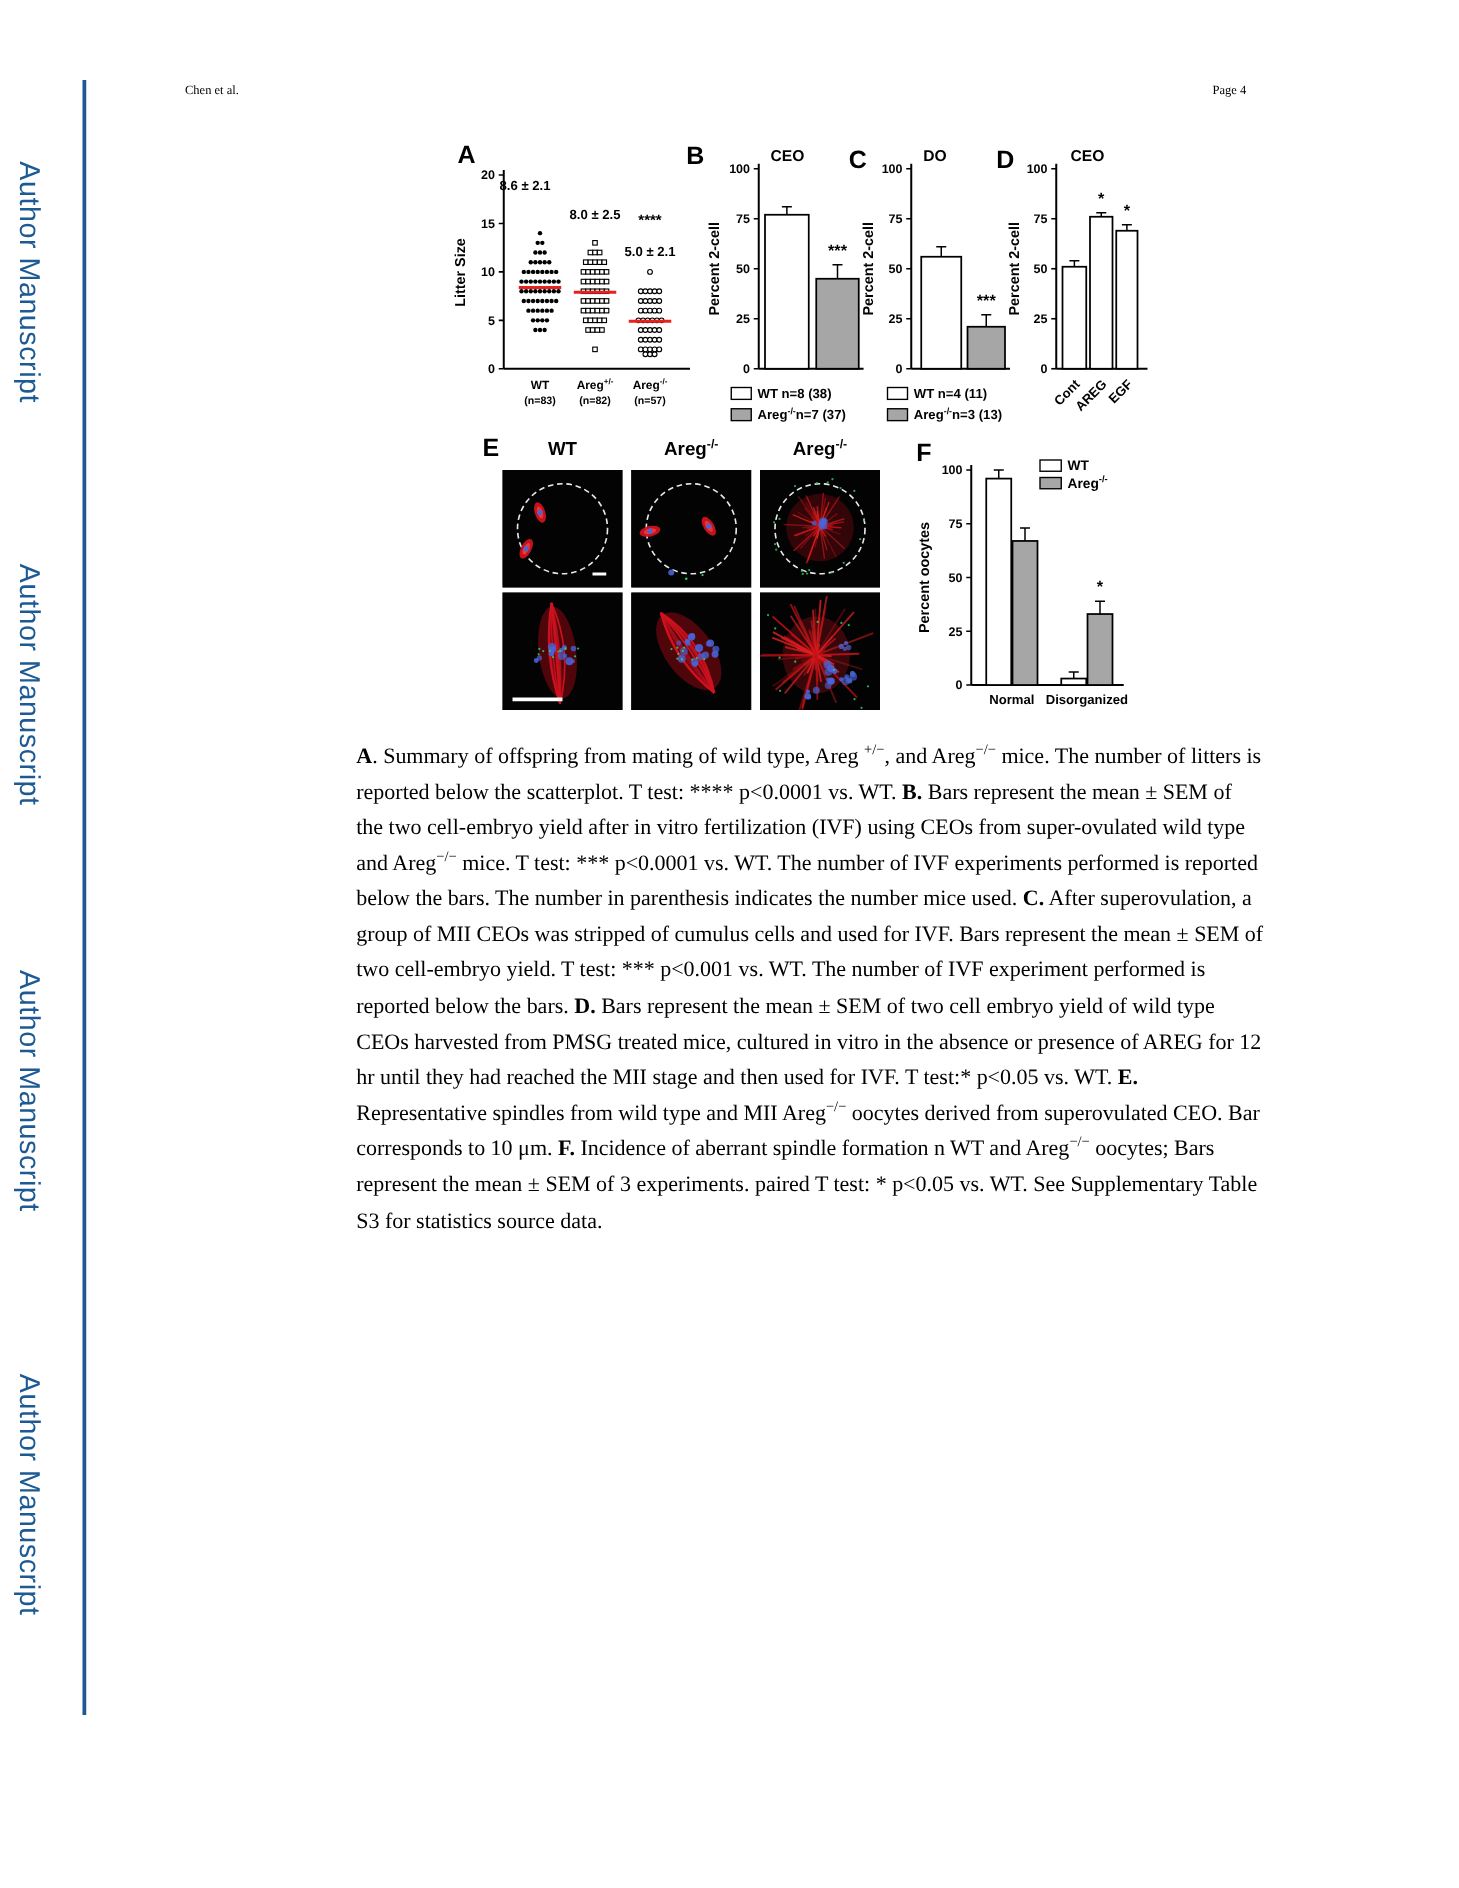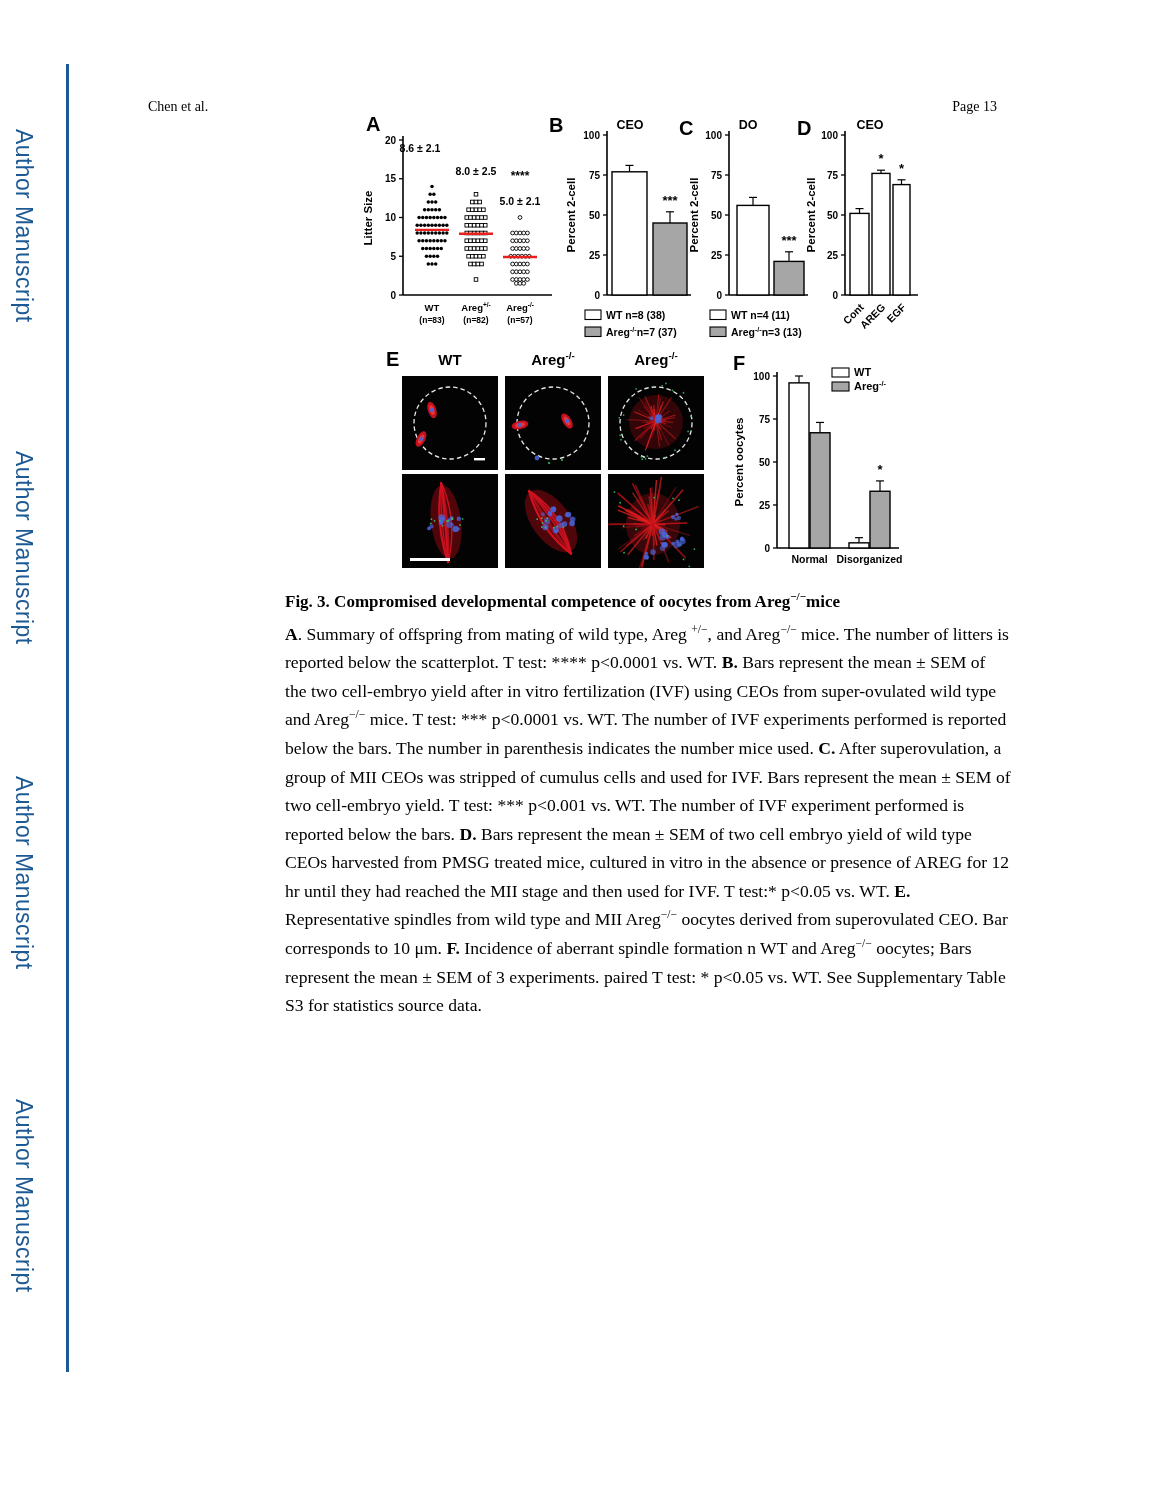--- a/index.html
+++ b/index.html
@@ -1,21 +1,21 @@
 <!DOCTYPE html>
 <html><head>
 <meta charset="utf-8">
 <style>
   html,body{margin:0;padding:0;background:#888;}
   .page{position:relative;width:1167px;height:1510px;background:#ffffff;margin:0 auto;
         font-family:"Liberation Serif",serif;color:#000;overflow:hidden;}
   .vline{position:absolute;left:66px;top:64px;width:2.5px;height:1308px;}
   .vlabel{position:absolute;left:37px;transform-origin:left top;transform:rotate(90deg);
           font-family:"Liberation Sans",sans-serif;font-size:23px;letter-spacing:.4px;white-space:nowrap;}
-  .hdr{position:absolute;top:67px;font-size:14px;margin-top:32px;}
+  .hdr{position:absolute;top:67px;font-size:10px;}
   .panel-letter{position:absolute;font-family:"Liberation Sans",sans-serif;font-weight:bold;font-size:20px;}
   .ecol-label{position:absolute;top:351px;width:96px;text-align:center;font-family:"Liberation Sans",sans-serif;
               font-weight:bold;font-size:15px;}
   .chart{position:absolute;}
   .etile{position:absolute;background:#000;}
   .caption{position:absolute;left:285px;top:590px;width:726px;font-size:17.6px;line-height:1.625;}
   .caption .cap-title{font-weight:bold;font-size:17px;line-height:1.45;margin-bottom:5px;}
   .footer{position:absolute;left:330px;top:1352px;font-size:15.5px;}
   .b{font-weight:bold}.i{}
   .sup{vertical-align:super;font-size:66%;line-height:0;}
@@ -25,21 +25,21 @@
 
 <div class="page">
 
   <div class="vline" style="background: rgb(29, 90, 148);"></div>
   <div class="vlabel" style="top: 129px; color: rgb(29, 90, 148);">Author Manuscript</div>
   <div class="vlabel" style="top: 451px; color: rgb(29, 90, 148);">Author Manuscript</div>
   <div class="vlabel" style="top: 776px; color: rgb(29, 90, 148);">Author Manuscript</div>
   <div class="vlabel" style="top: 1099px; color: rgb(29, 90, 148);">Author Manuscript</div>
 
   <div class="hdr" style="left:148px">Chen et al.</div>
-  <div class="hdr" style="right:170px">Page 13</div>
+  <div class="hdr" style="right:170px">Page 4</div>
 
   <div class="panel-letter" style="left:366px;top:113px">A</div>
   <div class="panel-letter" style="left:549px;top:114px">B</div>
   <div class="panel-letter" style="left:679px;top:117px">C</div>
   <div class="panel-letter" style="left:797px;top:117px">D</div>
   <div class="panel-letter" style="left:386px;top:348px">E</div>
   <div class="panel-letter" style="left:733px;top:352px">F</div>
 
   <svg class="chart" id="chartA" style="left:360px;top:110px" width="198" height="240">
       <line x1="43" y1="185" x2="43" y2="26" stroke="#000" stroke-width="1.6"></line>
@@ -634,18 +634,17 @@
       <circle cx="12.159670781893004" cy="28.77259087791495" r="0.9" fill="#35d06a" opacity="0.85"></circle>
       <circle cx="16.066666666666666" cy="78.67946673525377" r="0.9" fill="#35d06a" opacity="0.85"></circle>
       <circle cx="28.17119341563786" cy="55.37852366255144" r="0.9" fill="#35d06a" opacity="0.85"></circle>
       <circle cx="70.9917695473251" cy="26.1784036351166" r="0.9" fill="#35d06a" opacity="0.85"></circle>
       <circle cx="46.15802469135802" cy="23.572933813443075" r="0.9" fill="#35d06a" opacity="0.85"></circle>
       <circle cx="65.07736625514403" cy="24.352237654320987" r="0.9" fill="#35d06a" opacity="0.85"></circle>
       <circle cx="75.60164609053498" cy="85.38051268861454" r="0.9" fill="#35d06a" opacity="0.85"></circle>
     </svg>
 
   <div class="caption">
-    <div class="cap-title"><span class="b">Fig. 3. Compromised developmental competence of oocytes from Areg</span><span class="b sup">−/−</span><span class="b">mice</span></div>
     <div class="cap-body"><span class="b">A</span><span>. Summary of offspring from mating of wild type, Areg </span><span class="sup">+/−</span><span>, and Areg</span><span class="sup">−/−</span><span> mice. The number of litters is reported below the scatterplot. T test: **** p&lt;0.0001 vs. WT. </span><span class="b">B.</span><span> Bars represent the mean ± SEM of the two cell-embryo yield after </span><span class="i">in vitro</span><span> fertilization (IVF) using CEOs from super-ovulated wild type and Areg</span><span class="sup">−/−</span><span> mice. T test: *** p&lt;0.0001 vs. WT. The number of IVF experiments performed is reported below the bars. The number in parenthesis indicates the number mice used. </span><span class="b">C.</span><span> After superovulation, a group of MII CEOs was stripped of cumulus cells and used for IVF. Bars represent the mean ± SEM of two cell-embryo yield. T test: *** p&lt;0.001 vs. WT. The number of IVF experiment performed is reported below the bars. </span><span class="b">D.</span><span> Bars represent the mean ± SEM of two cell embryo yield of wild type CEOs harvested from PMSG treated mice, cultured </span><span class="i">in vitro</span><span> in the absence or presence of AREG for 12 hr until they had reached the MII stage and then used for IVF. T test:* p&lt;0.05 vs. WT. </span><span class="b">E.</span><span> Representative spindles from wild type and MII Areg</span><span class="sup">−/−</span><span> oocytes derived from superovulated CEO. Bar corresponds to 10 μm. </span><span class="b">F.</span><span> Incidence of aberrant spindle formation n WT and Areg</span><span class="sup">−/−</span><span> oocytes; Bars represent the mean ± SEM of 3 experiments. paired T test: * p&lt;0.05 vs. WT. See Supplementary Table S3 for statistics source data.</span></div>
   </div>
 
 
 </div>
 
 </body></html>

